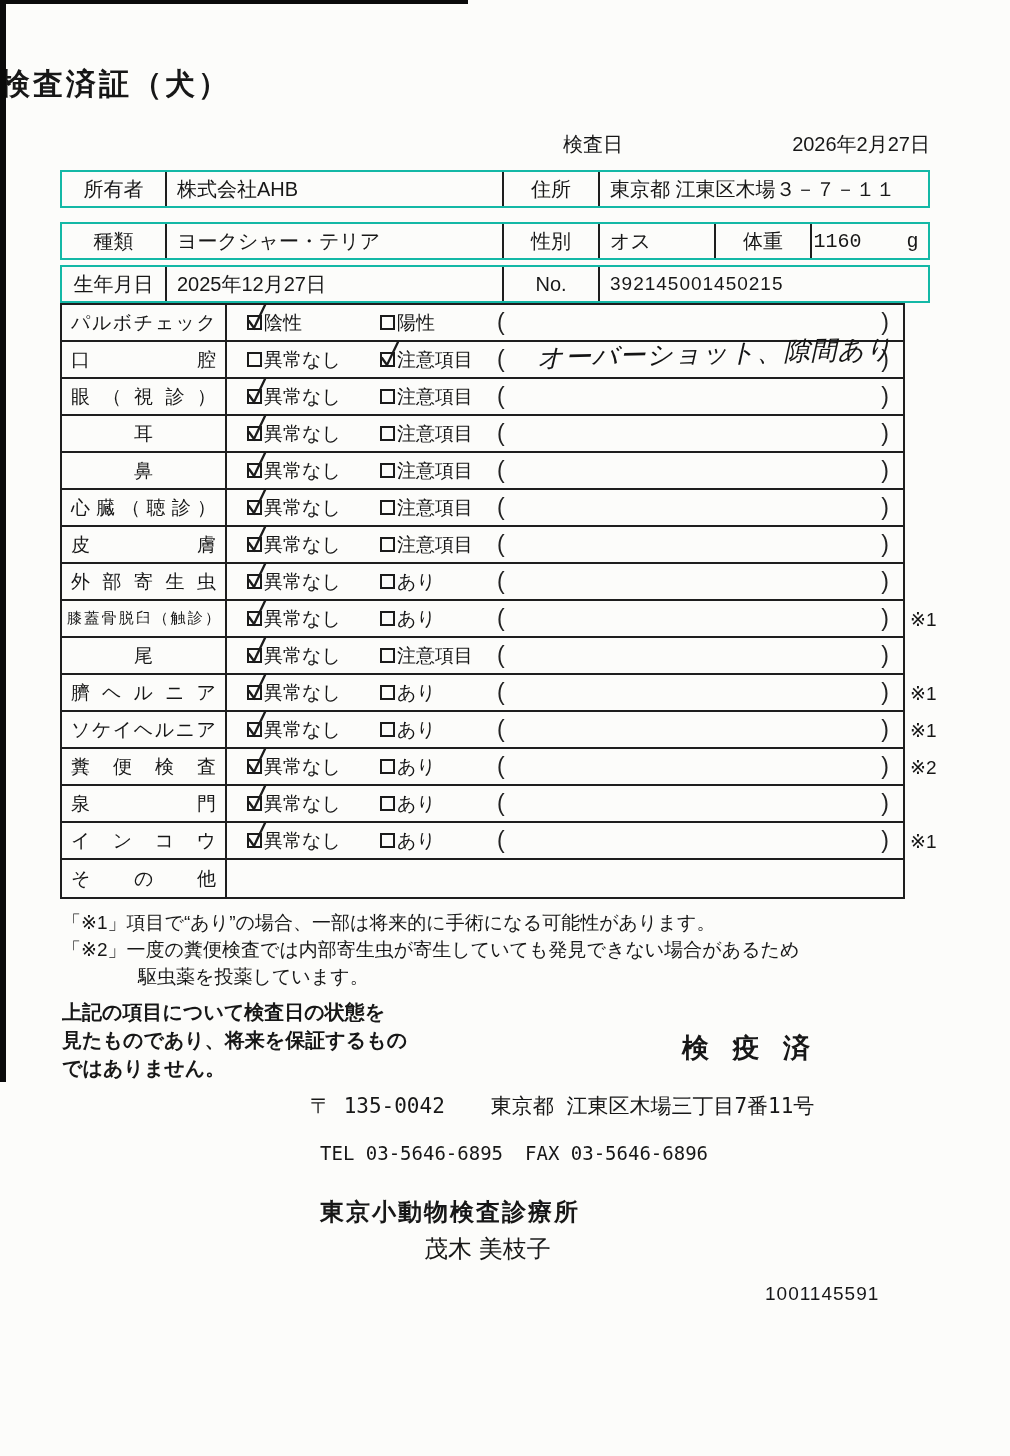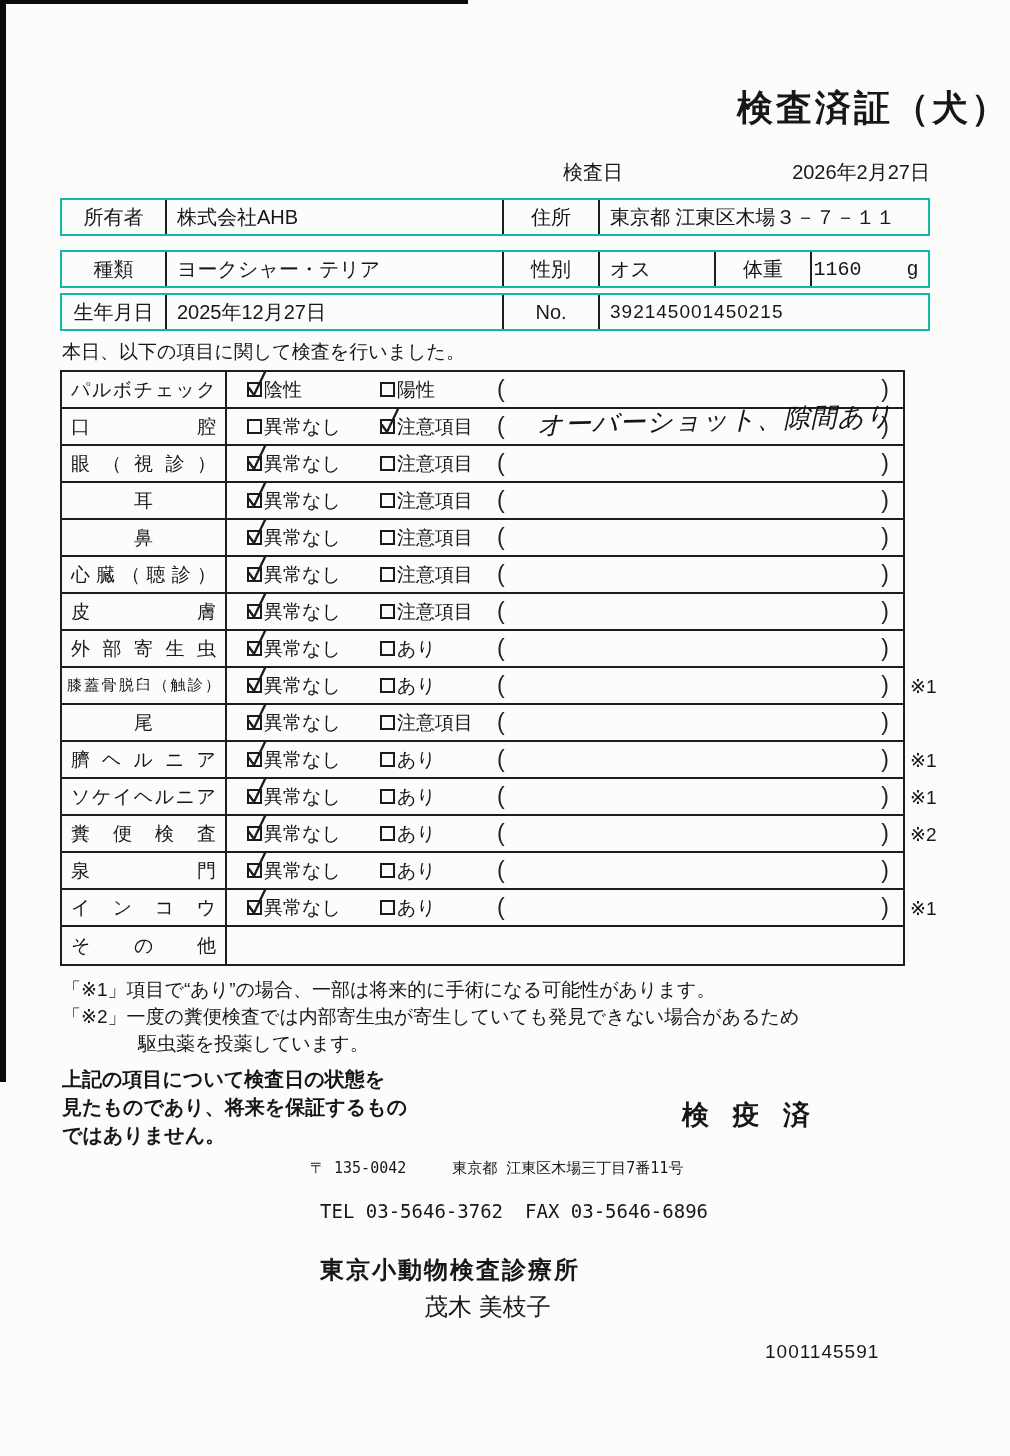--- a/index.html
+++ b/index.html
@@ -12,23 +12,23 @@
     background: #fcfcfa;
     color: #171717;
     overflow: hidden;
     margin: 0 auto;
   }
   
   .scan-left { position: absolute; left: 0; top: 0; width: 6px; height: 1082px; background: #0b0b0b; }
   .scan-top  { position: absolute; left: 0; top: 0; width: 468px; height: 4px; background: #0b0b0b; }
 
   .title {
-    padding-top: 84px;
-    text-align: right;
-    font-size: 36px;
+    padding-top: 64px;
+    text-align: left;
+    font-size: 30px;
     font-weight: 600;
     letter-spacing: 3px;
   }
   .date-row {
     display: flex;
     justify-content: space-between;
     margin: 26px 80px 0 563px;
     font-size: 20px;
   }
 
@@ -126,21 +126,21 @@
     white-space: nowrap;
   }
 
   .footnotes { margin: 10px 0 0 62px; font-size: 19px; line-height: 27px; }
   .fn-indent { padding-left: 76px; }
 
   .bottom-row { display: flex; margin-top: 8px; }
   .disclaimer { margin-left: 62px; width: 384px; font-size: 20px; font-weight: 600; line-height: 28px; }
   .stamp { margin-left: 236px; margin-top: 32px; font-size: 27px; font-weight: 600; letter-spacing: 8px; white-space: nowrap; }
 
-  .addr-line { margin: 10px 0 0 310px; font-size: 15px; display: flex; gap: 46px; font-family: "DejaVu Sans Mono", "Liberation Sans", monospace, sans-serif; }
+  .addr-line { margin: 10px 0 0 310px; font-size: 21px; display: flex; gap: 46px; font-family: "DejaVu Sans Mono", "Liberation Sans", monospace, sans-serif; }
   .tel-line  { margin: 22px 0 0 320px; font-size: 19px; display: flex; gap: 22px; font-family: "DejaVu Sans Mono", "Liberation Sans", monospace, sans-serif; }
   .clinic    { margin: 32px 0 0 320px; font-size: 24px; font-weight: 600; letter-spacing: 2px; }
   .examiner  { margin: 5px 0 0 424px; font-size: 24px; }
   .serial    { margin: 18px 0 0 765px; font-size: 19px; letter-spacing: 1px; }
 </style>
 </head>
 <body>
 
 <div class="page">
   <div class="scan-left"></div>
@@ -172,21 +172,20 @@
     </div>
   </div>
 
   <div class="htable mt5">
     <div class="cell lab w-label">生年月日</div>
     <div class="cell w-value">2025年12月27日</div>
     <div class="cell lab w-small">No.</div>
     <div class="cell no-val">392145001450215</div>
   </div>
 
-  <div class="intro">本日、以下の項目に関して検査を行いました。</div>
 
   <div class="insp-table">
       <div class="irow">
         <div class="ilabel">
           <span>パ</span>
           <span>ル</span>
           <span>ボ</span>
           <span>チ</span>
           <span>ェ</span>
           <span>ッ</span>
@@ -603,20 +602,20 @@
     </div>
     <div class="stamp">検 疫 済</div>
   </div>
 
   <div class="addr-line">
     <span>〒 135-0042</span>
     <span>東京都 江東区木場三丁目7番11号</span>
   </div>
 
   <div class="tel-line">
-    <span>TEL 03-5646-3762</span>
+    <span>TEL 03-5646-6895</span>
     <span>FAX 03-5646-6896</span>
   </div>
 
   <div class="clinic">東京小動物検査診療所</div>
   <div class="examiner">茂木 美枝子</div>
   <div class="serial">1001145591</div>
 </div>
 
 </body></html>

